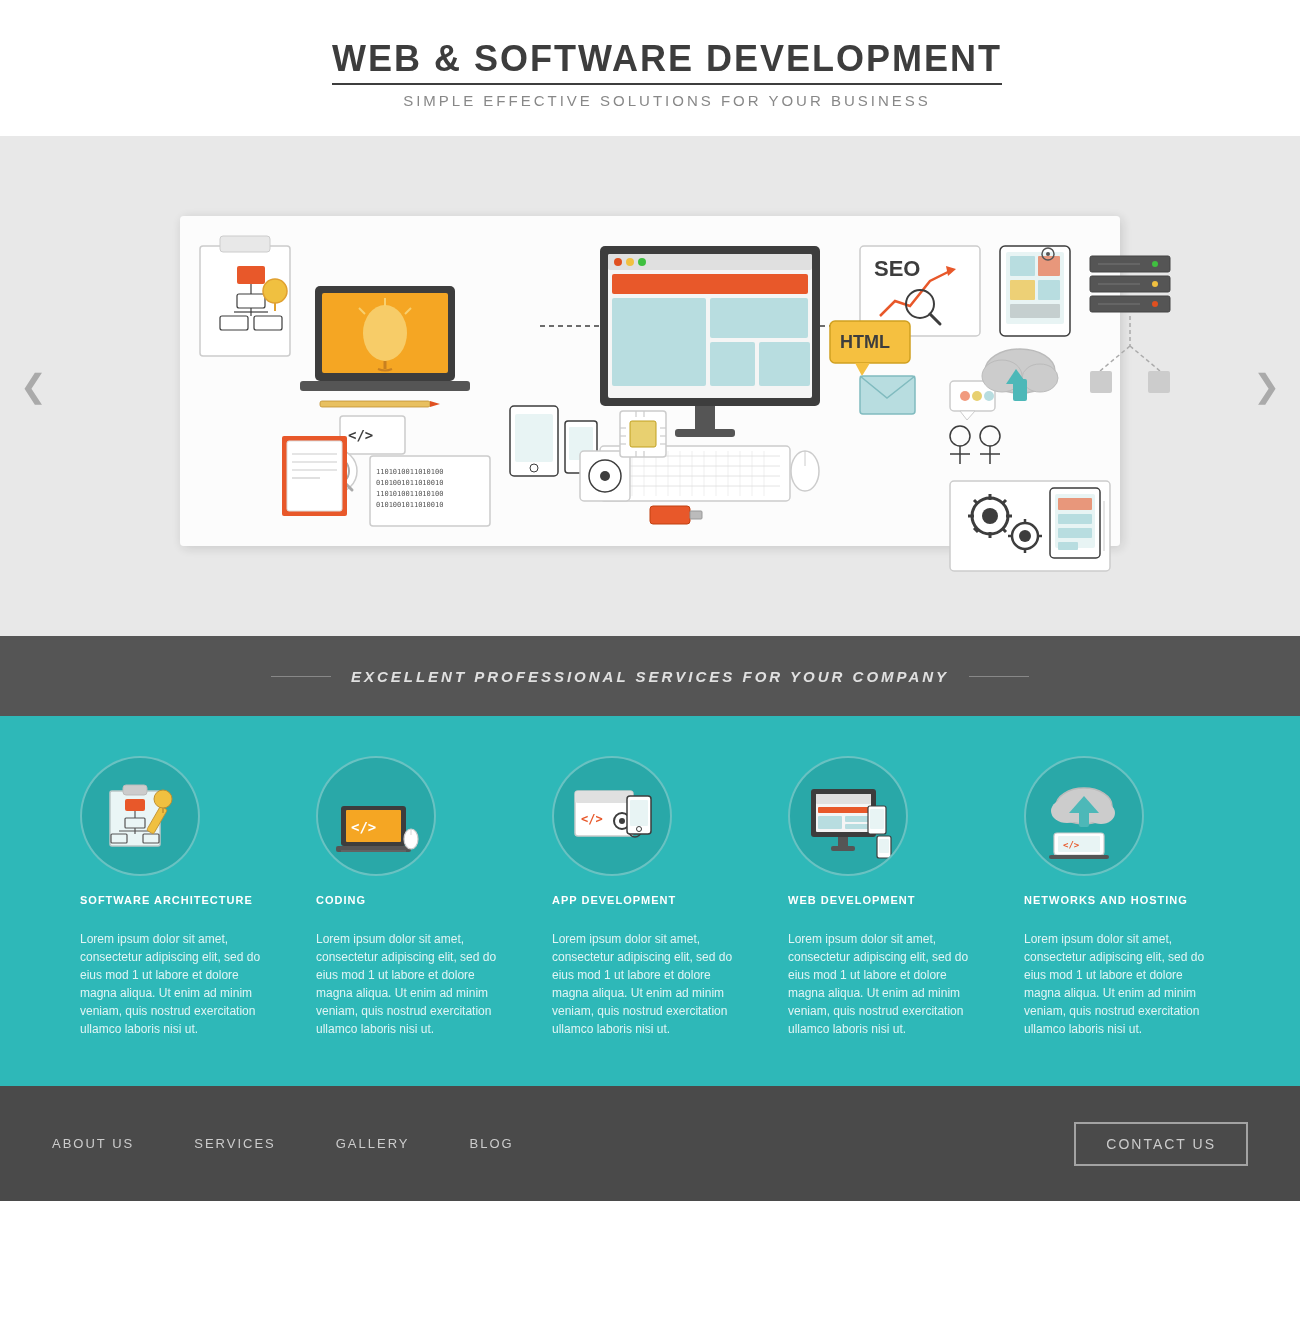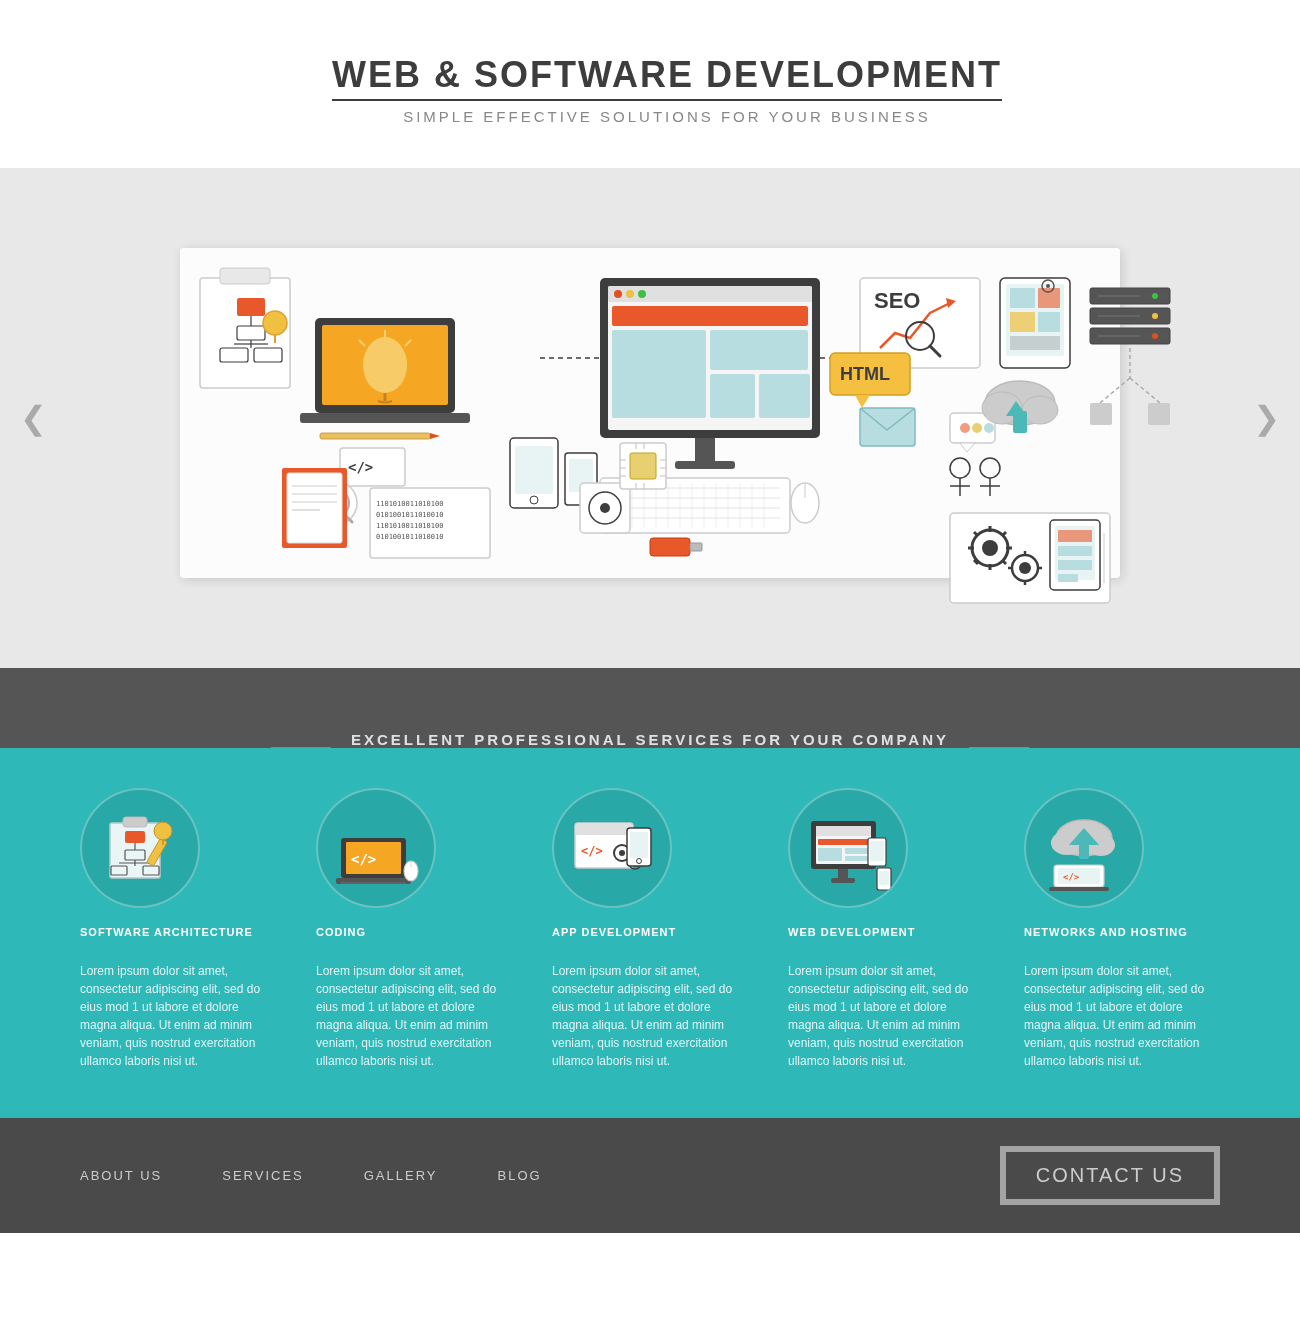--- a/index.html
+++ b/index.html
@@ -3,21 +3,21 @@
   <meta charset="utf-8">
   <style>
     * { margin: 0; padding: 0; box-sizing: border-box; }
     body { width: 1300px; height: 1325px; font-family: 'Arial', sans-serif; overflow: hidden; background: #fff; }
 
     
     .header-section {
       background: #fff;
       text-align: center;
       padding: 40px 20px 30px;
-      height: 168px;
+      height: 136px;
       display: flex;
       flex-direction: column;
       align-items: center;
       justify-content: center;
       margin-left: 34px;
     }
     .main-title {
       font-size: 36px;
       font-weight: 700;
       color: #3d3d3d;
@@ -62,23 +62,24 @@
       display: flex;
       align-items: center;
       justify-content: center;
     }
 
     
     .services-banner {
       background: #555;
       height: 80px;
       display: flex;
-      align-items: flex-end;
+      align-items: center;
       justify-content: center;
       gap: 20px;
+      font-style: italic;
     }
     .services-banner-line {
       width: 60px;
       height: 1px;
       background: #888;
     }
     .services-banner-text {
       font-size: 15px;
       color: #e0e0e0;
       letter-spacing: 3px;
@@ -129,41 +130,41 @@
       line-height: 1.5;
     }
 
     
     .footer-section {
       background: #4a4a4a;
       height: 115px;
       display: flex;
       align-items: center;
       justify-content: space-between;
-      padding: 0 80px;
+      padding: 0 52px;
       gap: 14px;
     }
     .footer-nav {
       display: flex;
       gap: 60px;
       align-items: center;
     }
     .footer-nav-item {
       font-size: 13px;
       color: #ccc;
       text-transform: uppercase;
       letter-spacing: 2px;
       cursor: pointer;
     }
     .footer-contact-btn {
       background: transparent;
-      border: 6px solid #a3a3a3;
+      border: 2px solid #a3a3a3;
       color: #ccc;
       padding: 12px 30px;
-      font-size: 20px;
+      font-size: 14px;
       letter-spacing: 2px;
       text-transform: uppercase;
       cursor: pointer;
       text-align: right;
     }
   </style>
 </head>
 <body>
 
 <div class="header-section">

